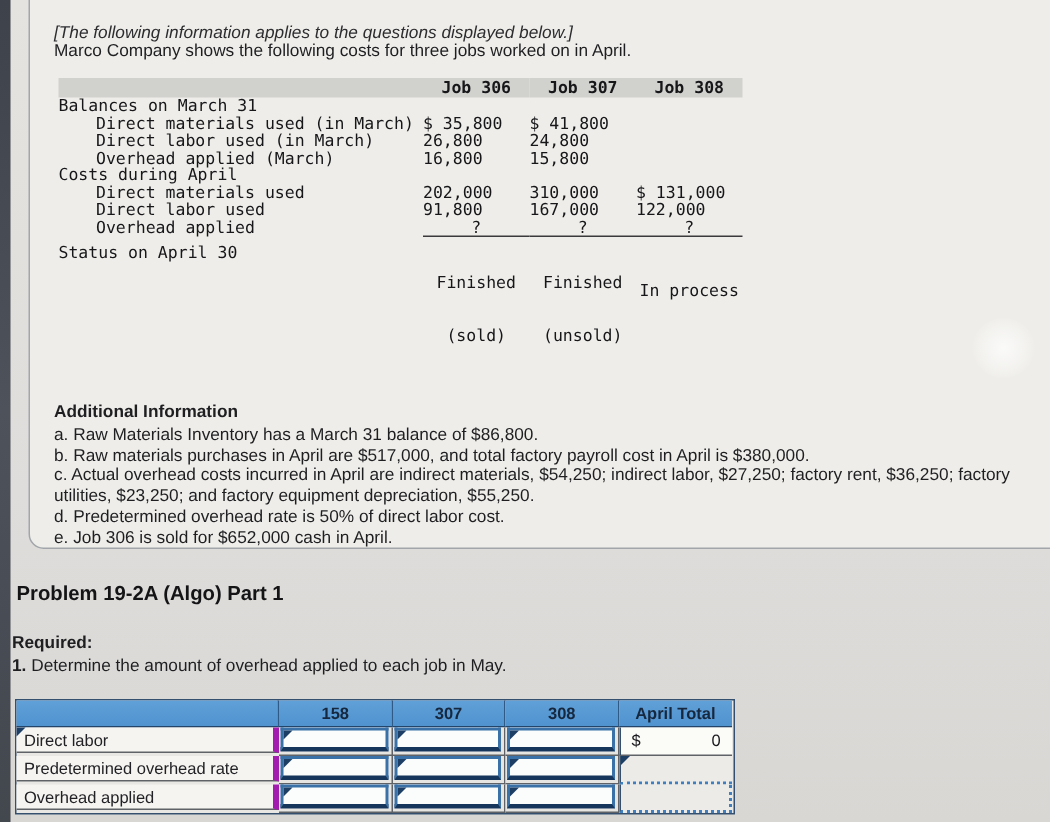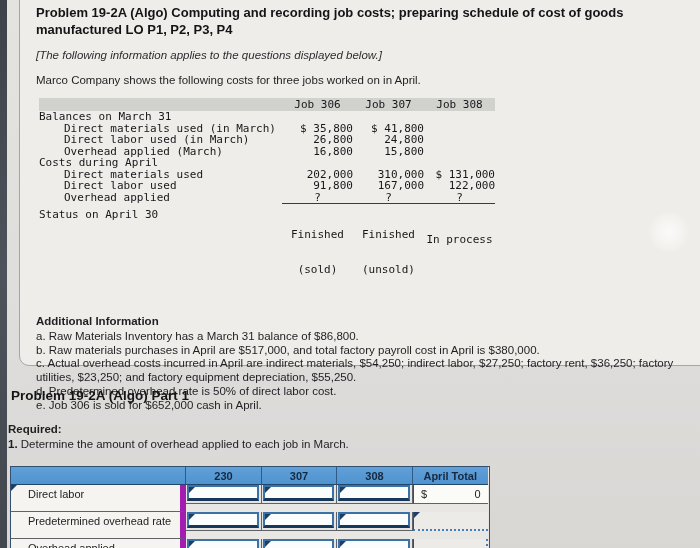--- a/index.html
+++ b/index.html
@@ -27,32 +27,32 @@
     background:#eeede9;
     border:1px solid #a2a6aa;
     border-radius:10px;
     padding:18px 40px 0 16px;
   }
   .title {
     font-size:13px; font-weight:bold; line-height:16.5px;
     max-width:625px; color:#141416;
   }
   .note { margin-top:11px; font-style:italic; font-size:11.5px; color:#2d2d30; }
-  .intro { margin-top:13px; font-size:11.5px; }
+  .intro { font-size:11.5px; }
 
   
   table.cost { border-collapse:collapse; margin:12px 0 0 3px;
     font-family:"DejaVu Sans Mono", monospace; font-size:11px; line-height:11.5px; color:#17171a; }
   table.cost col.lblcol { width:243px; }
   table.cost col.numcol { width:71px; }
-  table.cost th { background:#d1d1ce; font-weight:normal; text-align:center; height:13px; padding:0; }
+  table.cost th { background:#d1d1ce; font-weight:bold; text-align:center; height:13px; padding:0; }
   table.cost td { padding:0; height:11.5px; white-space:pre; }
   td.lbl { padding-left:12px; text-align:left; }
   td.lbl.ind { padding-left:25px; }
-  td.num { text-align:right; }
+  td.num { }
   td.qm  { text-align:center; }
   tr.statusrow td { height:auto; padding-top:2px; vertical-align:top; }
   tr.statusrow td.stat { border-top:1px solid #3a3a3c; text-align:center; }
   .stat span { display:block; }
   tr.statusrow td.lbl { padding-top:5px;margin-left:36px; }
 
   
   .addinfo { margin-top:17px; max-width:645px; font-size:11.5px; line-height:13.8px; }
   .addinfo .head { font-weight:bold; margin-bottom:1px; }
 
@@ -68,22 +68,22 @@
   .at-row { display:grid; grid-template-columns:175px 76px 75px 76px 74.5px; }
   .hcell {
     background:linear-gradient(180deg,#61a0d8 0%,#4f93cf 100%);
     color:#16283f; font-weight:bold; text-align:center;
     height:18px; line-height:18px;
     border-right:1px solid #2f5a85; border-bottom:1px solid #24456a;
   }
   .hcell:last-child { border-right:none; }
   .lcell {
     background:#f5f4f0; color:#222226;
-    border-right:6px solid #a21caf; border-bottom:1px solid #5f6266;
-    height:27px; line-height:18px; padding-left:17px; position:relative;
+    border-right:4px solid #a21caf; border-bottom:1px solid #5f6266;
+    height:17px; line-height:18px; padding-left:5px; position:relative;
   }
   .ncell {
     background:#e6e5e1;
     border-right:1px solid #5f6266; border-bottom:1px solid #5f6266;
     height:19px; position:relative;
   }
   .inputbox {
     position:absolute; left:1px; right:2px; top:0; bottom:2px;
     background:#fbfcfc;
     border:2px solid #3a72a8; border-bottom:3px solid #16365c;
@@ -105,21 +105,20 @@
   }
   .acell-dotted.last { border-right:2px dotted #3f7fc0; }
 </style>
 </head>
 <body>
 
 <div class="left-strip"></div>
 <div class="glare"></div>
 
 <div class="card">
-  <div class="title">Problem 19-2A (Algo) Computing and recording job costs; preparing schedule of cost of goods manufactured LO P1, P2, P3, P4</div>
   <div class="note">[The following information applies to the questions displayed below.]</div>
   <div class="intro">Marco Company shows the following costs for three jobs worked on in April.</div>
 
   <table class="cost">
     <colgroup>
       <col class="lblcol">
         <col class="numcol">
         <col class="numcol">
         <col class="numcol">
     </colgroup>
@@ -203,27 +202,27 @@
     <div>c. Actual overhead costs incurred in April are indirect materials, $54,250; indirect labor, $27,250; factory rent, $36,250; factory utilities, $23,250; and factory equipment depreciation, $55,250.</div>
     <div>d. Predetermined overhead rate is 50% of direct labor cost.</div>
     <div>e. Job 306 is sold for $652,000 cash in April.</div>
   </div>
 </div>
 
 <div class="part1-head">Problem 19-2A (Algo) Part 1</div>
 
 <div class="required">
   <div class="req">Required:</div>
-  <div><span class="num">1.</span> <span>Determine the amount of overhead applied to each job in March.</span></div>
+  <div><span class="num">1.</span> <span>Determine the amount of overhead applied to each job in May.</span></div>
 </div>
 
 <div class="at">
   <div class="at-row">
     <div class="hcell"></div>
-    <div class="hcell">230</div>
+    <div class="hcell">158</div>
     <div class="hcell">307</div>
     <div class="hcell">308</div>
     <div class="hcell">April Total</div>
   </div>
 
   <div class="at-row">
     <div class="lcell">
       <span class="marker"></span>
       <span>Direct labor</span>
     </div>

